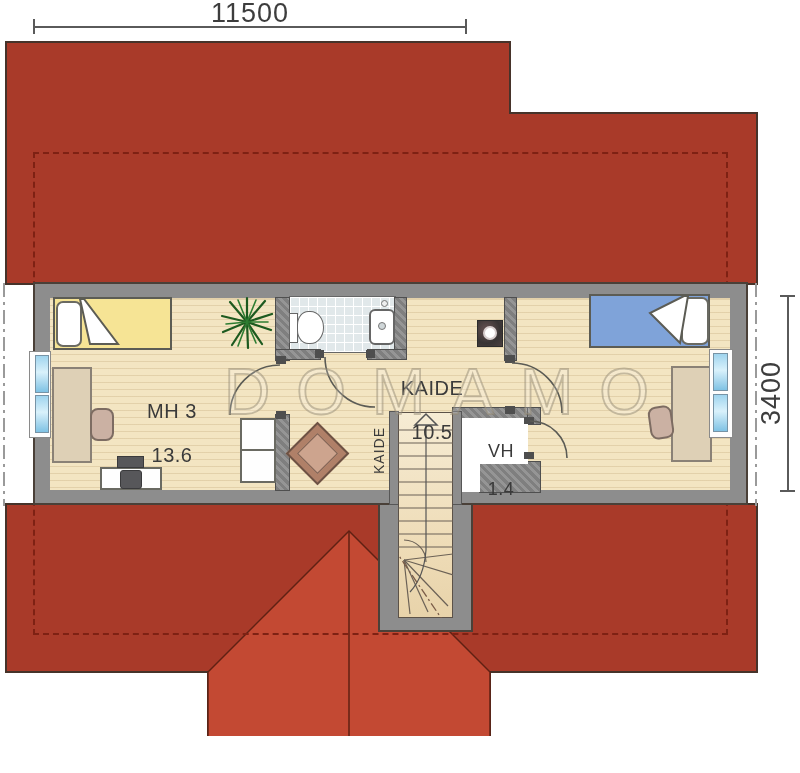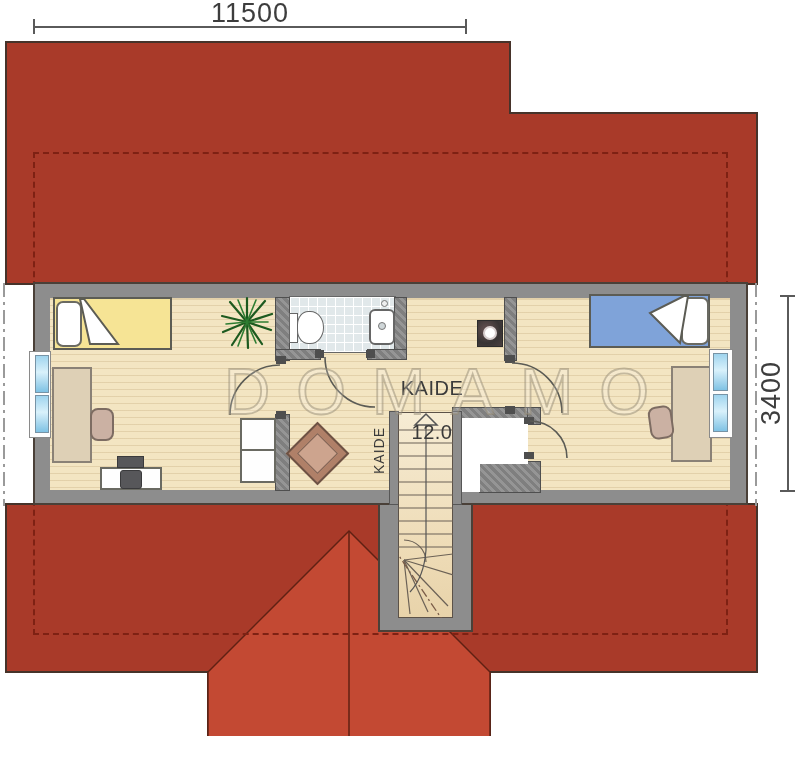--- a/index.html
+++ b/index.html
@@ -277,21 +277,29 @@
         <line x1="247" y1="322" x2="256" y2="300"></line>
           <line x1="247" y1="322" x2="268" y2="322"></line>
         <line x1="247" y1="322" x2="256" y2="343"></line>
           <line x1="247" y1="322" x2="238" y2="346"></line>
         <line x1="247" y1="322" x2="226" y2="324"></line>
           <line x1="247" y1="322" x2="238" y2="300"></line>
       </g>
     </g>
   </svg>
 
+  <div class="abs room-label" style="left:117px;top:378px;width:110px;">
+    <div>MH 3</div>
+    <div>13.6</div>
+  </div>
   <div class="abs room-label" style="left:377px;top:355px;width:110px;">
     <div>KAIDE</div>
-    <div>12.0</div>
+    <div>10.5</div>
+  </div>
+  <div class="abs room-label" style="left:476px;top:423px;width:50px;font-size:18px;line-height:19px;">
+    <div>VH</div>
+    <div>1.4</div>
   </div>
 
   <div class="abs watermark" style="left:224px;top:355px;">DOMAMO</div>
   <div class="abs brand-logo" style="left:648px;top:742px;">DOMAMO</div>
 
 </div>
 
 </body></html>

